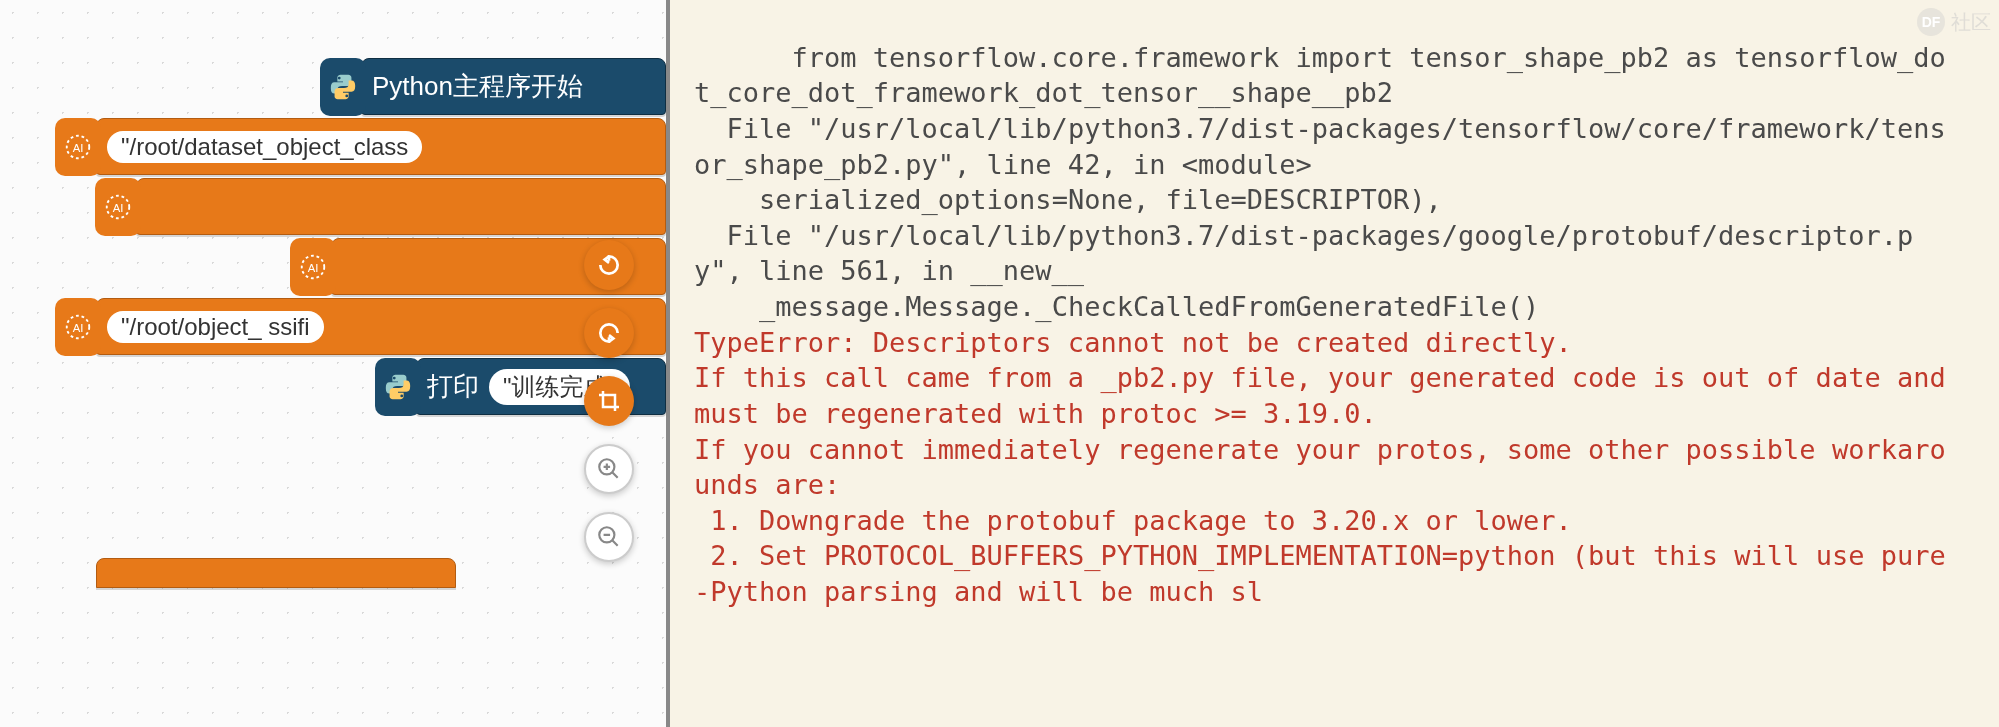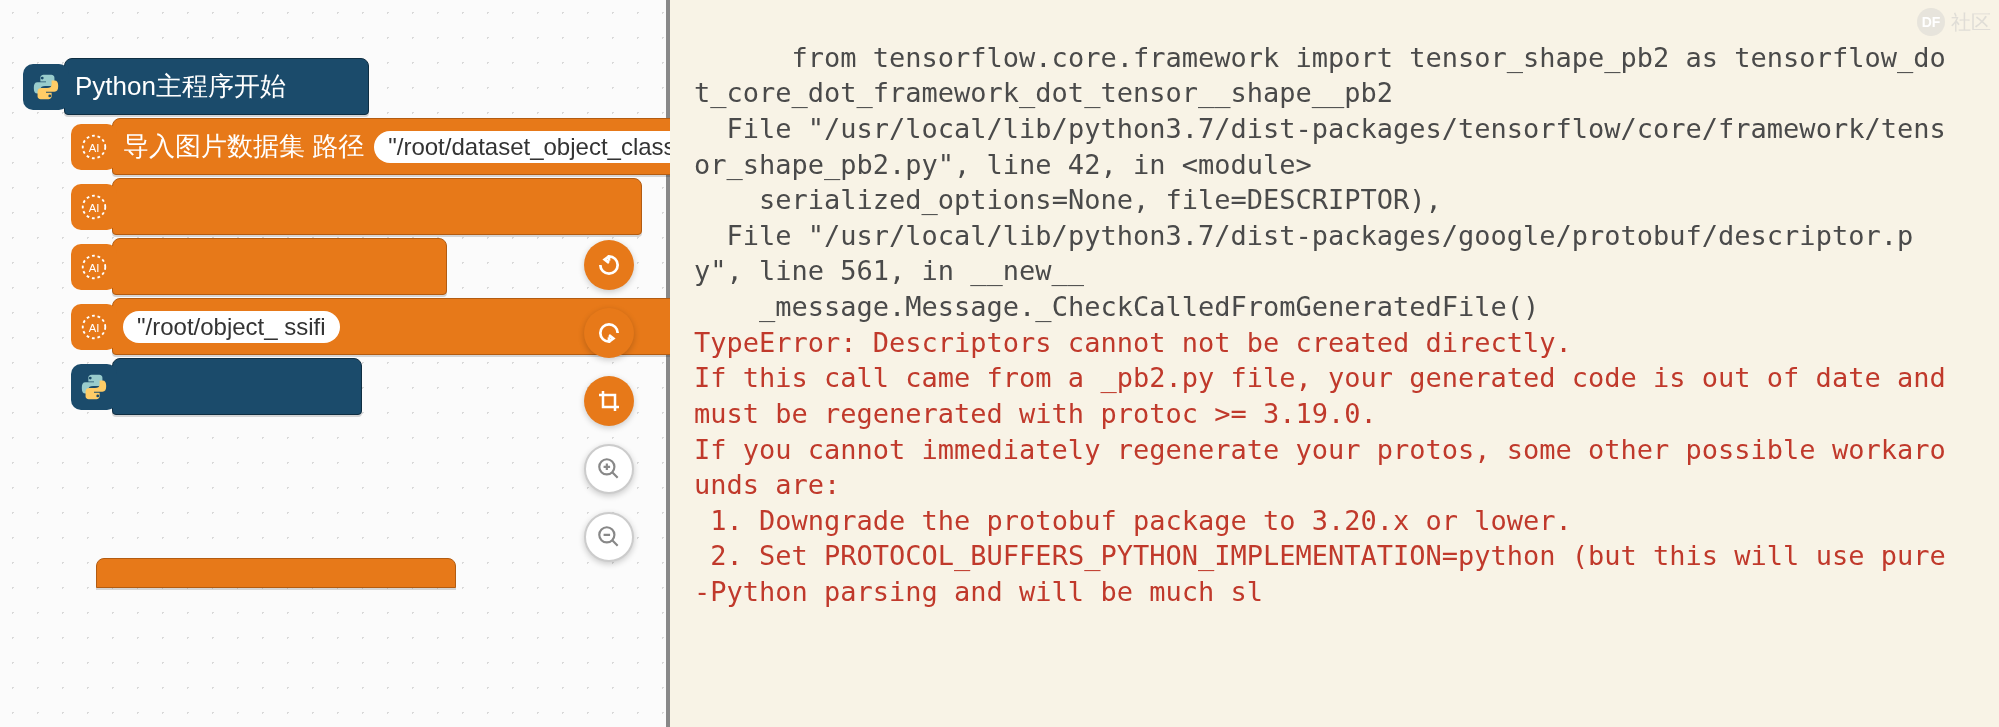--- a/index.html
+++ b/index.html
@@ -14,40 +14,40 @@
   .left-pane {
     width: 670px; height: 100%;
     position: relative;
     background-color: #fbfbfb;
     background-image: radial-gradient(circle, #d9d9d9 1px, transparent 1px);
     background-size: 25px 25px;
     border-right: 4px solid #888;
   }
   .block-stack {
     position: absolute;
-    left: 64px; top: 55px;
-    display: flex; flex-direction: column;
+    left: 48px; top: 55px;
+    display: flex; flex-direction: column; align-items: flex-end;
   }
   .extra-block {
     position: absolute;
     left: 48px; top: 555px;
   }
   .block {
     display: flex; align-items: center;
     height: 57px;
     border-radius: 8px 8px 4px 4px;
     padding: 0 14px 0 10px;
     font-size: 26px;
     color: #fff;
     margin-top: 3px;
     position: relative;
     box-shadow: 0 2px 0 rgba(0,0,0,.15);
   }
   .block .icon-slot {
-    width: 46px; height: 46px; margin-right: 10px;
+    width: 46px; height: 58px; margin-right: 10px;
     display: flex; align-items: center; justify-content: center;
     background: rgba(255,255,255,.15);
     border-radius: 10px;
   }
   .block .body { display: flex; align-items: center; gap: 10px; white-space: nowrap; }
   .python-block { background: #1b4b6b; border: 1px solid #0f2e42; }
   .ai-block    { background: #e77919; border: 1px solid #b35c11; margin-left: 48px; }
   .pill {
     background: #fff; color: #333;
     border-radius: 999px;
@@ -116,21 +116,20 @@
     </div>
 
     <div class="block ai-block" style="width:570px;">
       <span class="icon-slot" style="position:absolute;left:-42px;background:#e77919;">
         <svg width="30" height="30" viewBox="0 0 32 32">
             <circle cx="16" cy="16" r="12" fill="none" stroke="#fff" stroke-width="2" stroke-dasharray="3 3"></circle>
             <text x="16" y="21" text-anchor="middle" fill="#fff" font-size="12" font-family="sans-serif">AI</text>
           </svg>
       </span>
       <span class="body">
-        <span>导入图片数据集 路径</span>
         <span class="pill">"/root/dataset_object_class</span>
       </span>
     </div>
 
     <div class="block ai-block" style="width:530px;">
       <span class="icon-slot" style="position:absolute;left:-42px;background:#e77919;">
         <svg width="30" height="30" viewBox="0 0 32 32">
             <circle cx="16" cy="16" r="12" fill="none" stroke="#fff" stroke-width="2" stroke-dasharray="3 3"></circle>
             <text x="16" y="21" text-anchor="middle" fill="#fff" font-size="12" font-family="sans-serif">AI</text>
           </svg>
@@ -157,20 +156,24 @@
         <span class="pill">"/root/object_   ssifi</span>
       </span>
     </div>
 
     <div class="block python-block" style="width:250px;margin-left:48px;">
       <span class="icon-slot" style="position:absolute;left:-42px;background:#1b4b6b;">
         <svg width="30" height="30" viewBox="0 0 32 32">
             <path fill="#9cc" d="M15 3c-5 0-5 2-5 4v3h6v1H7c-3 0-4 2-4 6s1 6 4 6h3v-4c0-3 2-4 5-4h6c2 0 4-1 4-4V7c0-2 0-4-5-4h-5zm-3 2a1.5 1.5 0 110 3 1.5 1.5 0 010-3z"></path>
             <path fill="#fc6" d="M17 29c5 0 5-2 5-4v-3h-6v-1h9c3 0 4-2 4-6s-1-6-4-6h-3v4c0 3-2 4-5 4h-6c-2 0-4 1-4 4v4c0 2 0 4 5 4h5zm3-2a1.5 1.5 0 110-3 1.5 1.5 0 010 3z"></path>
           </svg>
+      </span>
+      <span class="body">
+        <span>打印</span>
+        <span class="pill">"训练完成"</span>
       </span>
     </div>
   </div>
 
   <div class="extra-block">
     <div class="block ai-block" style="width:360px;height:30px;border-radius:8px 8px 0 0;"></div>
   </div>
 
   <div class="tools">
     <div class="tool-btn tool-orange">

